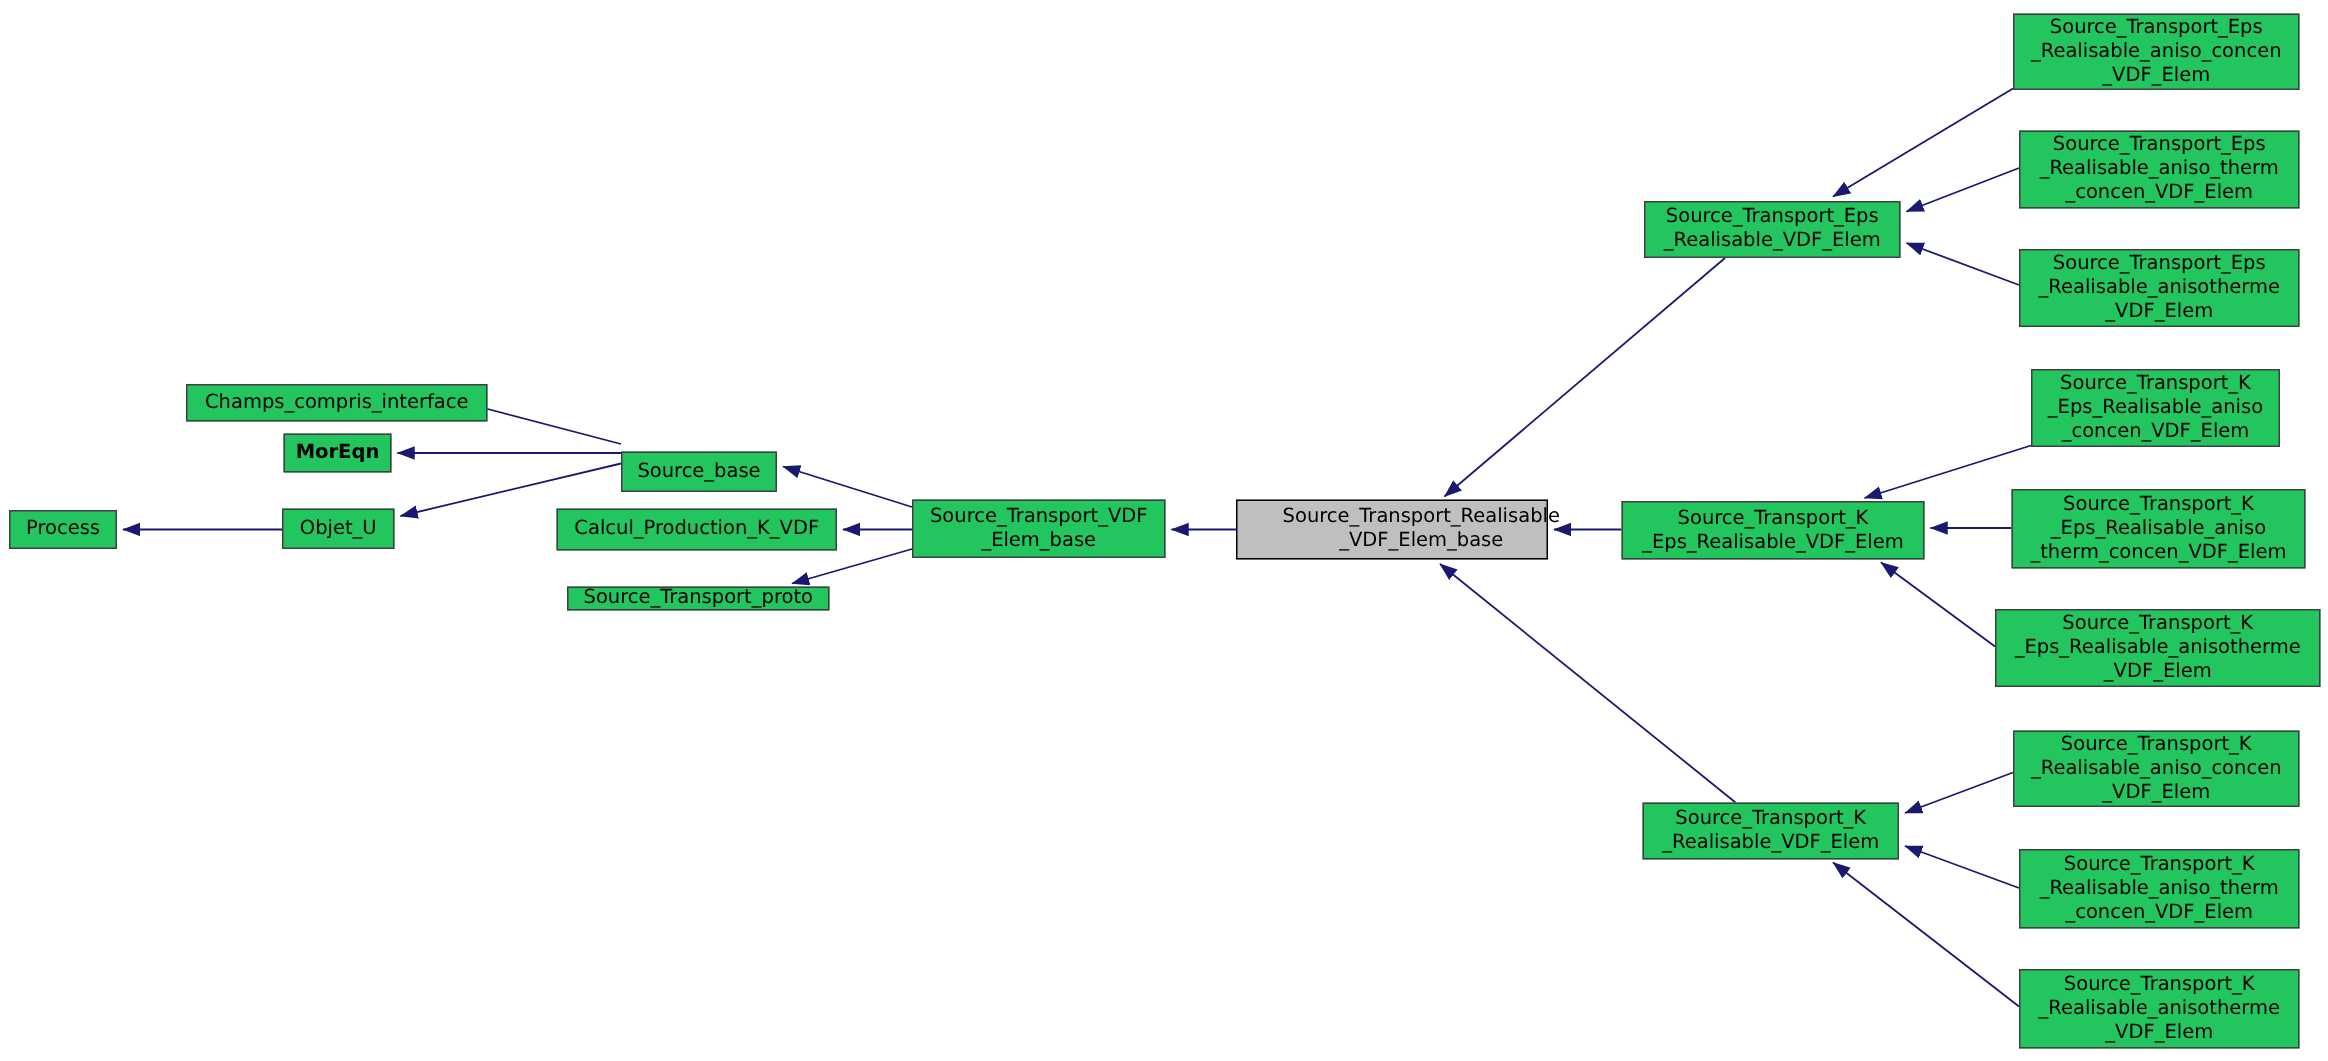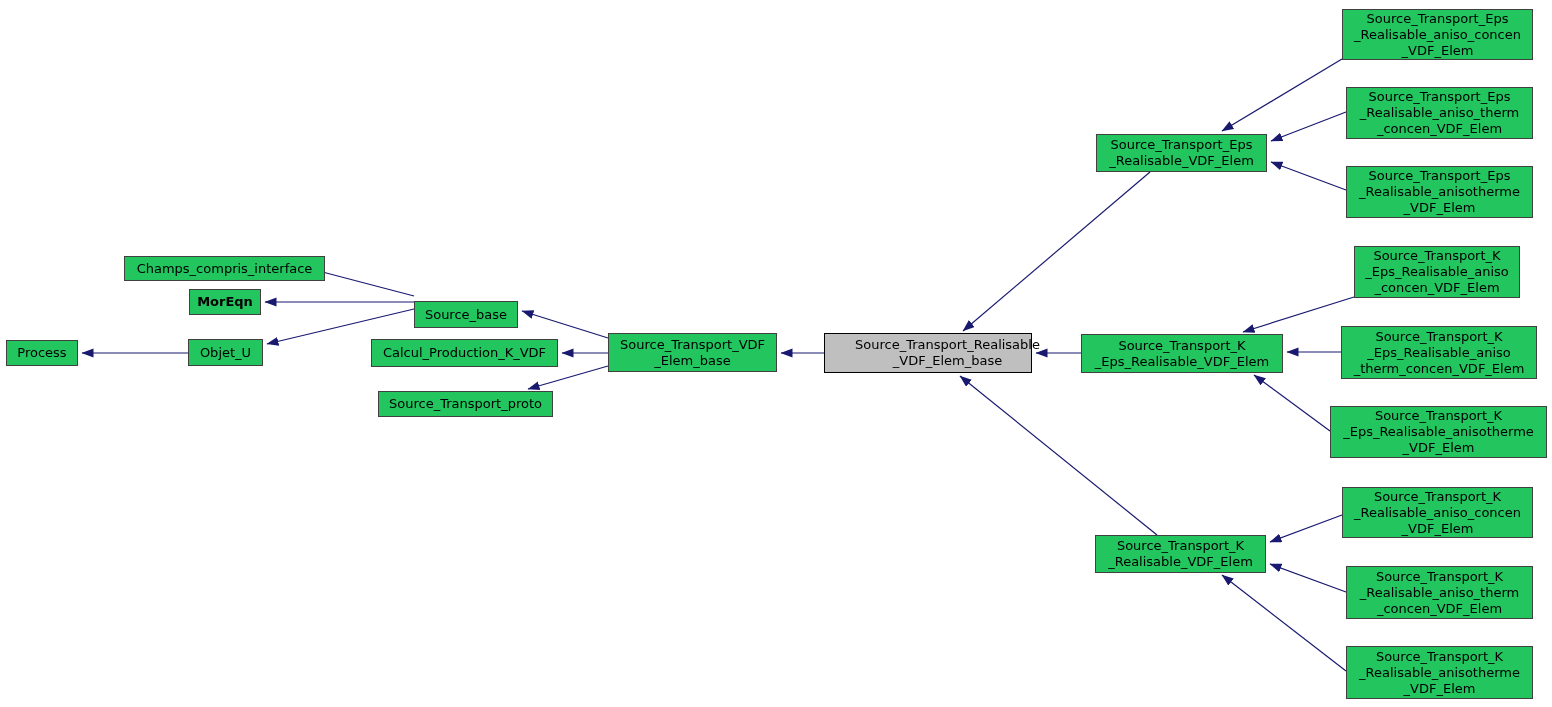--- a/index.html
+++ b/index.html
@@ -82,21 +82,21 @@
     </div>
   <div class="node" style="left:124px; top:239px; width:201px; height:25px;margin-top:17px;">
       <span>Champs_compris_interface</span>
     </div>
   <div class="node" style="left:414px; top:301px; width:104px; height:27px;">
       <span>Source_base</span>
     </div>
   <div class="node" style="left:371px; top:339px; width:187px; height:28px;">
       <span>Calcul_Production_K_VDF</span>
     </div>
-  <div class="node" style="left:378px; top:391px; width:175px; height:26px;">
+  <div class="node" style="left:378px; top:391px; width:175px; height:16px;">
       <span>Source_Transport_proto</span>
     </div>
   <div class="node" style="left:608px; top:333px; width:169px; height:39px;">
       <span>Source_Transport_VDF
 _Elem_base</span>
     </div>
   <div class="node highlight" style="left:824px; top:333px; width:208px; height:40px;">
       <span>Source_Transport_Realisable
 _VDF_Elem_base</span>
     </div>

